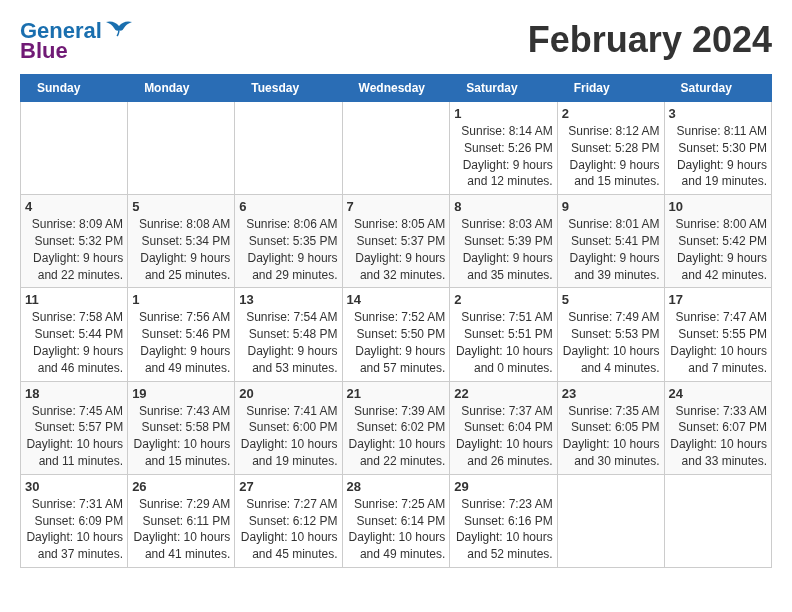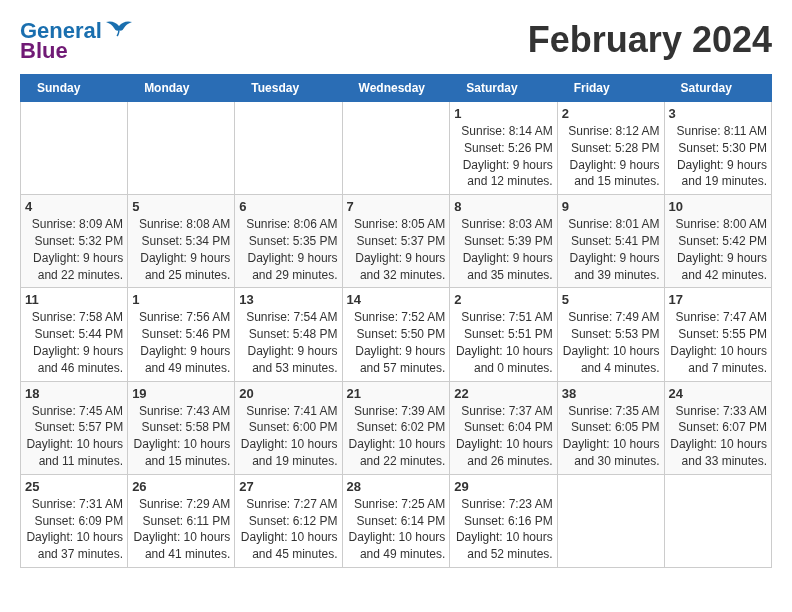--- a/index.html
+++ b/index.html
@@ -206,31 +206,31 @@
         </td>
         <td>
           <span class="day-number">21</span>
           <div class="day-info">Sunrise: 7:39 AM<br>Sunset: 6:02 PM<br>Daylight: 10 hours<br>and 22 minutes.</div>
         </td>
         <td>
           <span class="day-number">22</span>
           <div class="day-info">Sunrise: 7:37 AM<br>Sunset: 6:04 PM<br>Daylight: 10 hours<br>and 26 minutes.</div>
         </td>
         <td>
-          <span class="day-number">38</span>
+          <span class="day-number">23</span>
           <div class="day-info">Sunrise: 7:35 AM<br>Sunset: 6:05 PM<br>Daylight: 10 hours<br>and 30 minutes.</div>
         </td>
         <td>
           <span class="day-number">24</span>
           <div class="day-info">Sunrise: 7:33 AM<br>Sunset: 6:07 PM<br>Daylight: 10 hours<br>and 33 minutes.</div>
         </td>
       </tr>
       <tr>
         <td>
-          <span class="day-number">25</span>
+          <span class="day-number">30</span>
           <div class="day-info">Sunrise: 7:31 AM<br>Sunset: 6:09 PM<br>Daylight: 10 hours<br>and 37 minutes.</div>
         </td>
         <td>
           <span class="day-number">26</span>
           <div class="day-info">Sunrise: 7:29 AM<br>Sunset: 6:11 PM<br>Daylight: 10 hours<br>and 41 minutes.</div>
         </td>
         <td>
           <span class="day-number">27</span>
           <div class="day-info">Sunrise: 7:27 AM<br>Sunset: 6:12 PM<br>Daylight: 10 hours<br>and 45 minutes.</div>
         </td>

